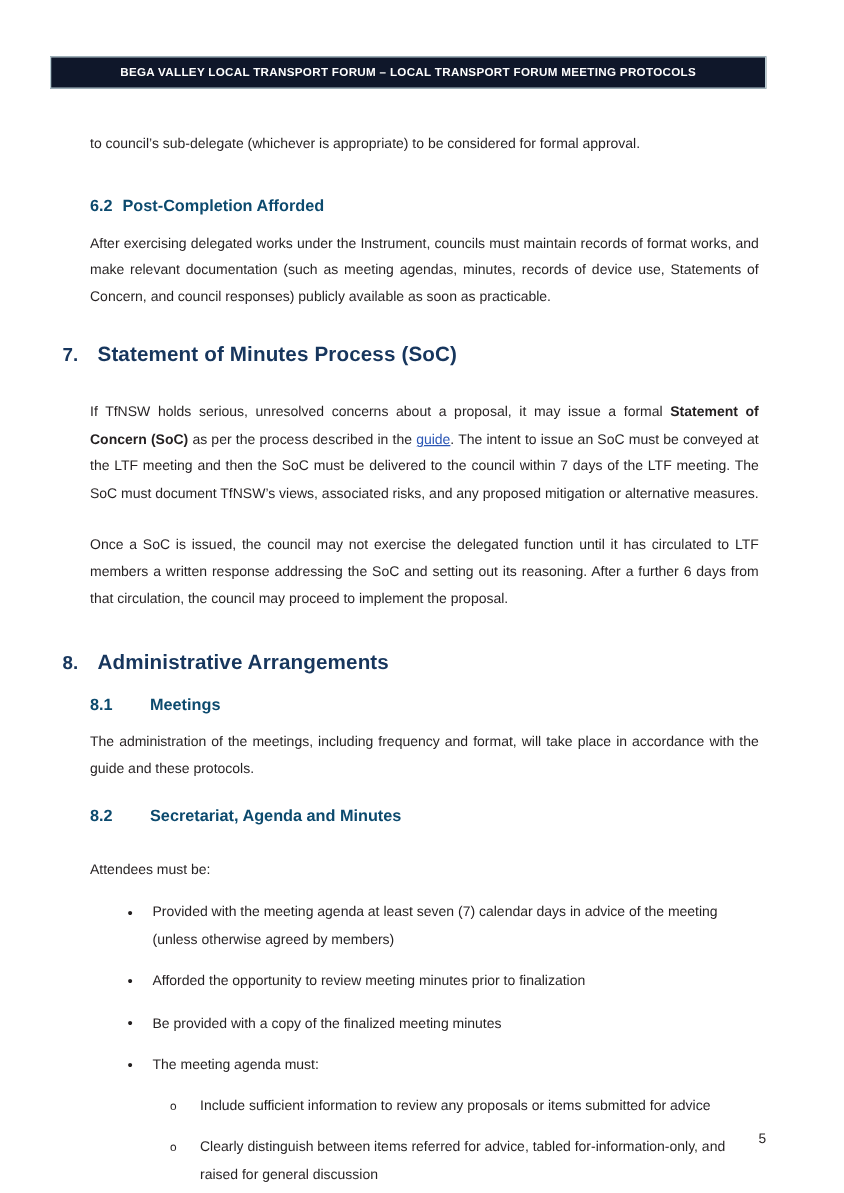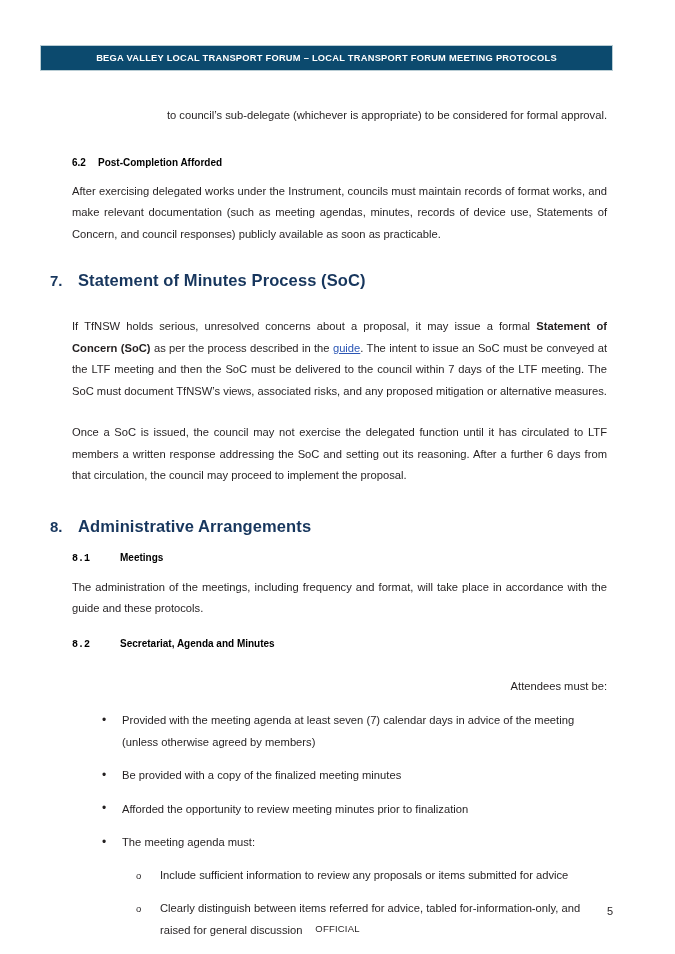--- a/index.html
+++ b/index.html
@@ -24,21 +24,21 @@
     background: #ffffff;
   }
 
   
   .header-banner {
     position: absolute;
     left: 40px;
     top: 45px;
     width: 573px;
     height: 26px;
-    background: #0c4a6e;
+    background: #0f172a;
     border: 1px solid #b9cdd4;
     box-sizing: border-box;
     display: flex;
     align-items: center;
     justify-content: center;
   }
   .header-banner-text {
     color: #ffffff;
     font-size: 9.3px;
     font-weight: bold;
@@ -54,21 +54,21 @@
     width: 535px;
   }
 
   p.body {
     margin: 0;
     font-size: 11.2px;
     line-height: 21.5px;
     color: #231f20;
     text-align: justify;
   }
-  p.body.nojust { text-align: right; }
+  p.body.nojust { text-align: left; }
 
   b { font-weight: bold; }
 
   a.doclink {
     color: #2b56b5;
     text-decoration: underline;
   }
 
   
   .h1 {
@@ -86,27 +86,27 @@
     width: 28px;
     flex: 0 0 28px;
     font-size: 15px;
   }
   .h1 .txt { letter-spacing: 0.1px; }
 
   .h2 {
     margin: 0;
     display: flex;
     align-items: baseline;
-    color: #000000;
-    font-size: 10px;
+    color: #0c4a6e;
+    font-size: 13px;
     font-weight: bold;
   }
   .h2 .num { flex: 0 0 auto; }
   .h2.tab-narrow .num { width: 26px; }
-  .h2.tab-wide .num { width: 48px; font-family: Liberation Mono, monospace; }
+  .h2.tab-wide .num { width: 48px; }
 
   
   ul.lvl1 {
     margin: 0;
     padding: 0;
     list-style: none;
   }
   ul.lvl1 > li {
     position: relative;
     padding-left: 50px;
@@ -241,30 +241,29 @@
 
 
     <div class="sp-13"></div>
 
     <p class="body nojust">Attendees must be:</p>
 
     <div class="sp-13"></div>
 
     <ul class="lvl1">
       <li>Provided with the meeting agenda at least seven (7) calendar days in advice of the meeting (unless otherwise agreed by members)</li>
+      <li>Afforded the opportunity to review meeting minutes prior to finalization</li>
       <li>Be provided with a copy of the finalized meeting minutes</li>
-      <li>Afforded the opportunity to review meeting minutes prior to finalization</li>
       <li class="no-gap">
         <span>The meeting agenda must:</span>
         <ul class="lvl2">
           <li>Include sufficient information to review any proposals or items submitted for advice</li>
           <li>Clearly distinguish between items referred for advice, tabled for-information-only, and raised for general discussion</li>
         </ul>
       </li>
     </ul>
 
   </div>
 
   <div class="page-number">5</div>
 
-  <div class="footer-official">OFFICIAL</div>
 
 </div>
 
 </body></html>

